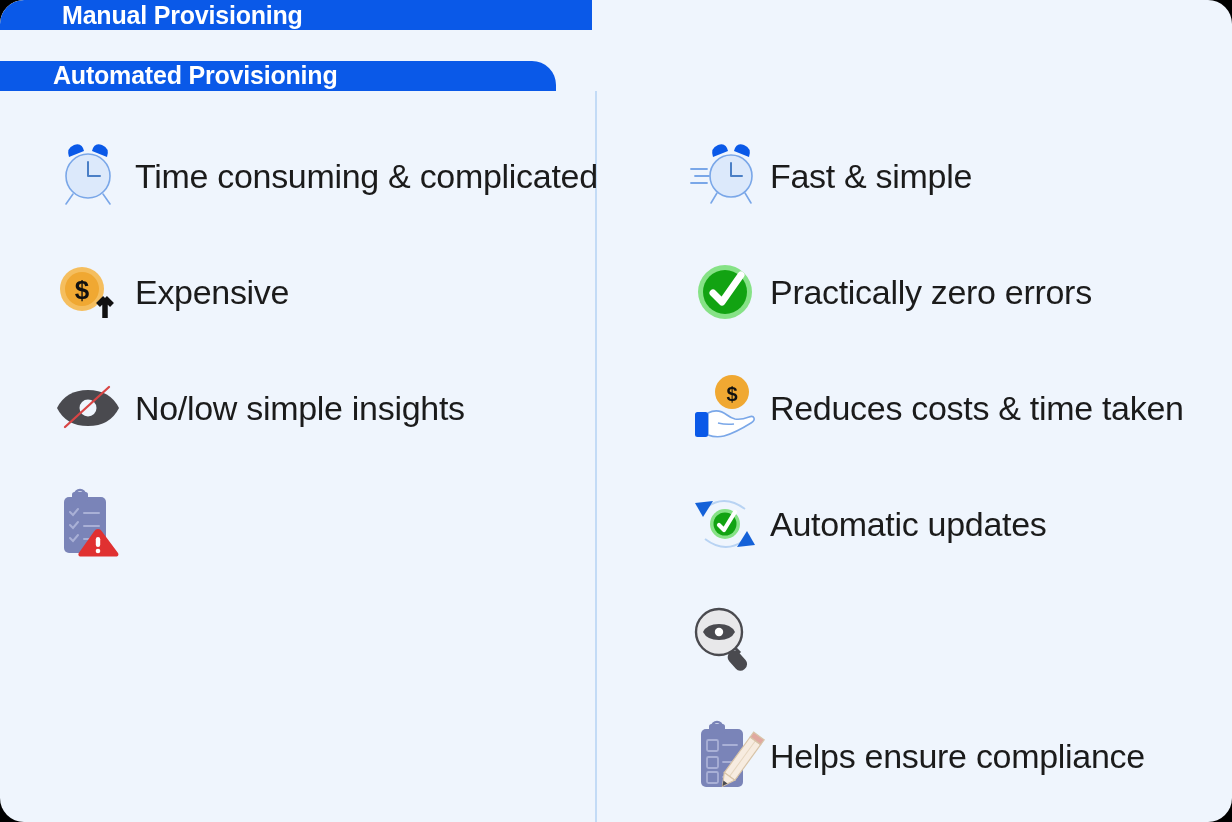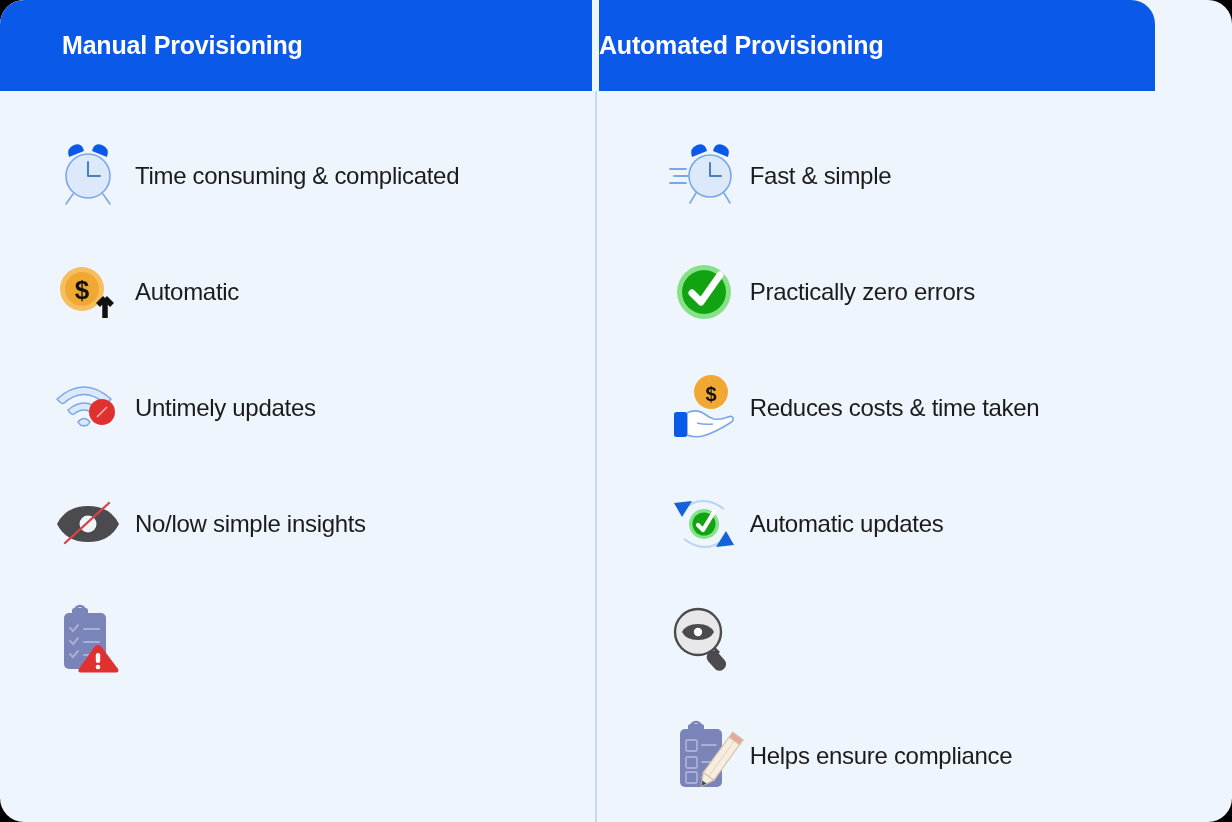--- a/index.html
+++ b/index.html
@@ -9,28 +9,29 @@
   .card{
     position:absolute;left:0;top:0;width:1232px;height:822px;
     background:#eff5fd;border-radius:24px;overflow:hidden;
     box-sizing:border-box;
   }
 
   
   .header-row{
     position:absolute;left:0;top:0;width:1232px;height:91px;
     display:flex;
+    flex-direction:column;
   }
   .hdr{
     height:91px;background:#0a59e8;box-sizing:border-box;
     display:flex;align-items:center;
   }
   .hdr.left{width:592px;border-top-left-radius:24px;padding-left:62px;}
   .hdr.gap{width:7px;background:#eff5fd;}
-  .hdr.right{width:556px;border-top-right-radius:24px;}
+  .hdr.right{width:556px;border-top-right-radius:24px;padding-left:53px;}
   .hdr-title{
     color:#ffffff;font-size:25px;font-weight:bold;letter-spacing:-0.2px;
     white-space:nowrap;
   }
 
   
   .divider{
     position:absolute;left:595px;top:91px;width:2px;height:731px;
     background:#c3dbf6;
   }
@@ -42,21 +43,21 @@
   .col.right{width:636px;padding-left:41px;padding-top:27px;margin-left:42px;}
 
   .row{
     height:116px;display:flex;align-items:center;
   }
   .icon-cell{
     width:94px;min-width:94px;height:80px;
     display:flex;align-items:center;justify-content:center;
   }
   .row-label{
-    font-size:24px;color:#1b1b1b;letter-spacing:-0.3px;white-space:nowrap;
+    font-size:34px;color:#1b1b1b;letter-spacing:-0.3px;white-space:nowrap;
   }
   .col.right .icon-cell{width:91px;min-width:91px;}
   svg{display:block;overflow:visible;}
 </style>
 </head>
 <body>
 
 <div class="card">
 
   <div class="header-row">
@@ -92,35 +93,23 @@
 
       <div class="row">
         <div class="icon-cell">
           <svg width="68" height="64" viewBox="0 0 68 64">
             <circle cx="28" cy="29" r="22" fill="#f5be5e"></circle>
             <circle cx="28" cy="29" r="17" fill="#f0a832"></circle>
             <text x="28" y="39" font-family="'Liberation Sans',sans-serif" font-size="26" font-weight="bold" fill="#111111" text-anchor="middle">$</text>
             <path d="M51 58 L51 38 M51 38 L44 45 M51 38 L58 45" stroke="#111111" stroke-width="5.5" fill="none" stroke-linecap="butt" stroke-linejoin="miter"></path>
           </svg>
         </div>
-        <span class="row-label">Automatic</span>
-      </div>
-
-      <div class="row">
-        <div class="icon-cell">
-          <svg width="70" height="58" viewBox="0 0 70 58">
-            <path d="M4 20 q27 -24 54 0 q-5 6 -7 4 q-20 -17 -40 0 q-2 2 -7 -4 z" fill="#dce9fb" stroke="#7aa7e8" stroke-width="1.4"></path>
-            <path d="M15 31 q16 -14 32 0 q-4 6 -6 4 q-10 -8 -20 0 q-2 2 -6 -4 z" fill="#dce9fb" stroke="#7aa7e8" stroke-width="1.4"></path>
-            <path d="M25 43 q6 -7 12 0 q-3 5 -6 3.5 q-3 1.5 -6 -3.5 z" fill="#dce9fb" stroke="#7aa7e8" stroke-width="1.4"></path>
-            <circle cx="49" cy="33" r="13" fill="#e03131"></circle>
-            <line x1="44" y1="38" x2="54" y2="28" stroke="#f0bdbd" stroke-width="1.4"></line>
-          </svg>
-        </div>
-        <span class="row-label">Untimely updates</span>
-      </div>
+        <span class="row-label">Expensive</span>
+      </div>
+
 
       <div class="row">
         <div class="icon-cell">
           <svg width="70" height="52" viewBox="0 0 70 52">
             <path d="M35 8 q22 0 31 18 q-9 18 -31 18 q-22 0 -31 -18 q9 -18 31 -18 z" fill="#4a4a4f"></path>
             <circle cx="35" cy="26" r="8.5" fill="#eff5fd"></circle>
             <line x1="12" y1="45" x2="56" y2="5" stroke="#d94545" stroke-width="2.3" stroke-linecap="round"></line>
           </svg>
         </div>
         <span class="row-label">No/low simple insights</span>

